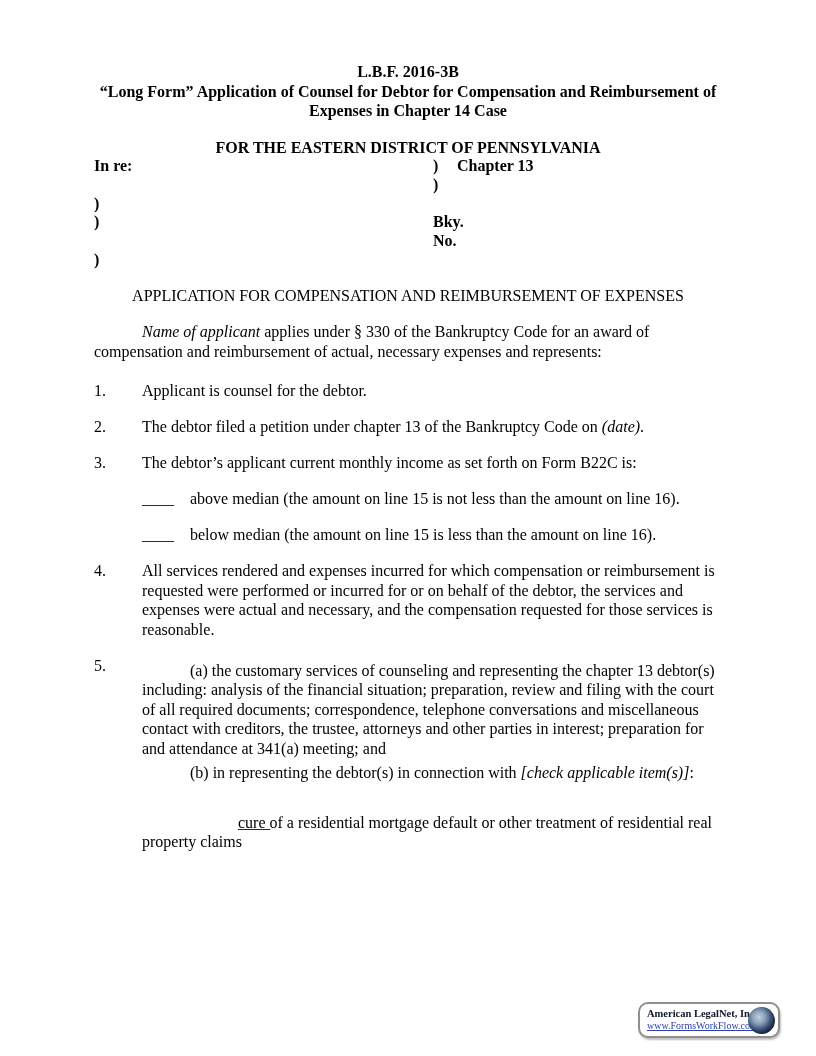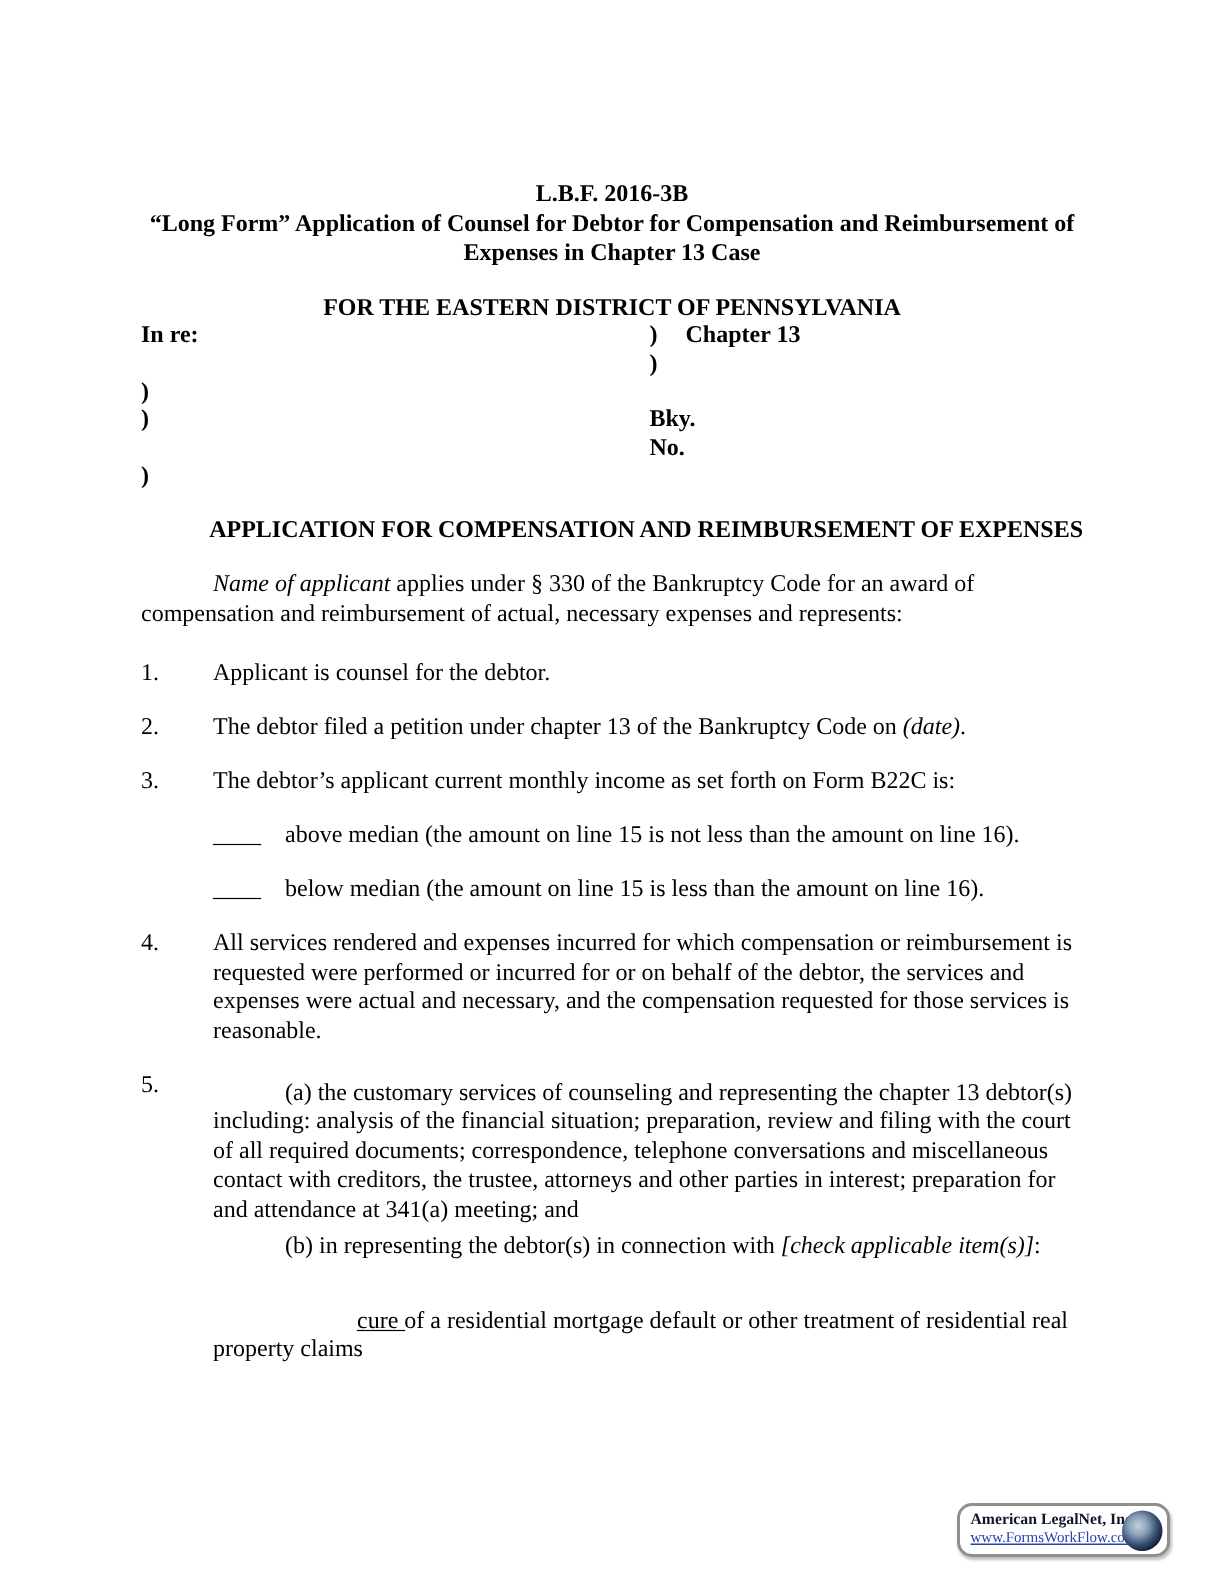--- a/index.html
+++ b/index.html
@@ -10,21 +10,21 @@
   .page {
     position: relative;
     width: 816px;
     height: 1056px;
     background: #ffffff;
     color: #000000;
     font-family: "Liberation Serif", serif;
     font-size: 16px;
     line-height: 19.5px;
     box-sizing: border-box;
-    padding: 120px 94px 0 94px;
+    padding: 62px 94px 0 94px;
     overflow: hidden;
   }
   .i { font-style: italic; }
 
   .form-header {
     font-weight: bold;
     text-align: center;
     margin-bottom: 17px;
   }
   .court-header {
@@ -36,22 +36,22 @@
     display: grid;
     grid-template-columns: 339px 24px 1fr;
     font-weight: bold;
     line-height: 18.8px;
     margin-bottom: 16px;
   }
   .caption .cell { min-height: 18.8px; }
   .caption .debtors-cell { padding-left: 156px; }
 
   .main-heading {
-    font-weight: bold;
-    text-align: right;
+    font-weight: normal;
+    text-align: center;
     margin: 0 0 17px 0;
   }
 
   .intro {
     text-indent: 48px;
     margin: 0 0 20px 0;
   }
 
   .item {
     display: flex;
@@ -123,21 +123,21 @@
   }
 </style>
 </head>
 <body>
 
 <div class="page">
 
   <div class="form-header">
     <div>L.B.F. 2016-3B</div>
     <div>“Long Form” Application of Counsel for Debtor for Compensation and Reimbursement of</div>
-    <div>Expenses in Chapter 13 Case</div>
+    <div>Expenses in Chapter 14 Case</div>
   </div>
 
   <div class="court-header">
     <div>FOR THE EASTERN DISTRICT OF PENNSYLVANIA</div>
   </div>
 
   <div class="caption">
     <div class="cell">In re:</div>
     <div class="cell">)</div>
     <div class="cell">Chapter 13</div>

